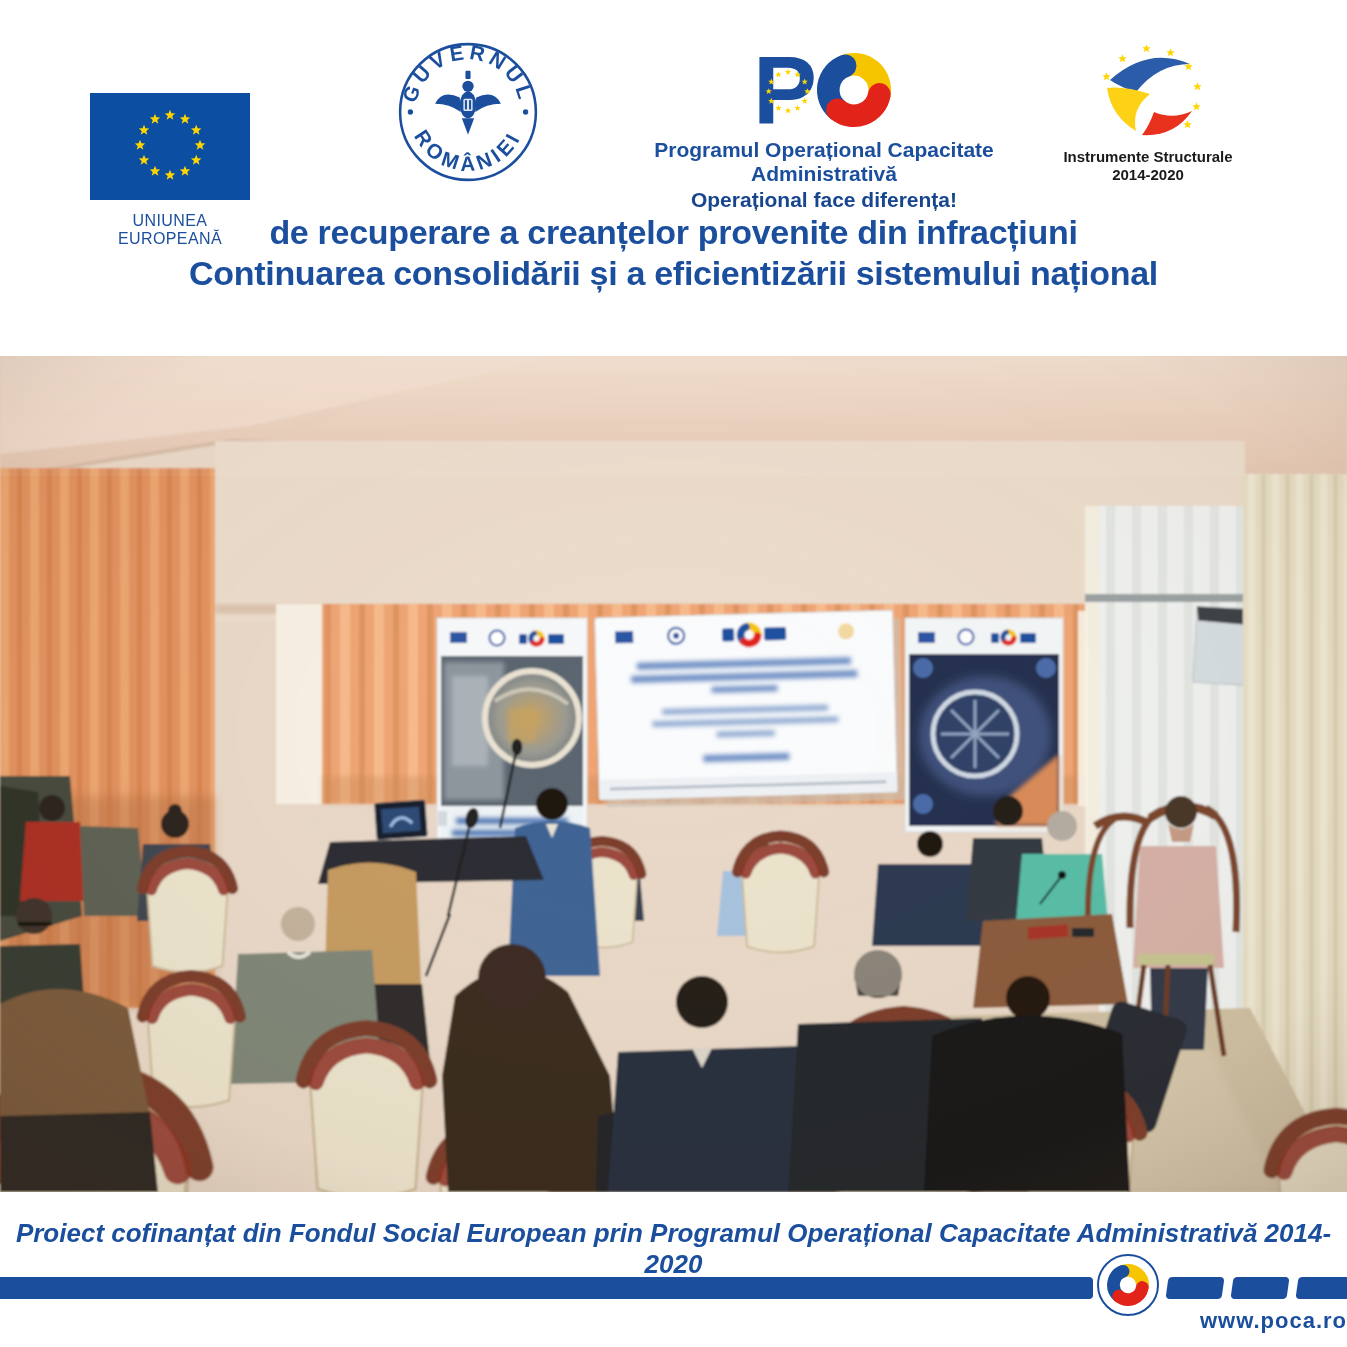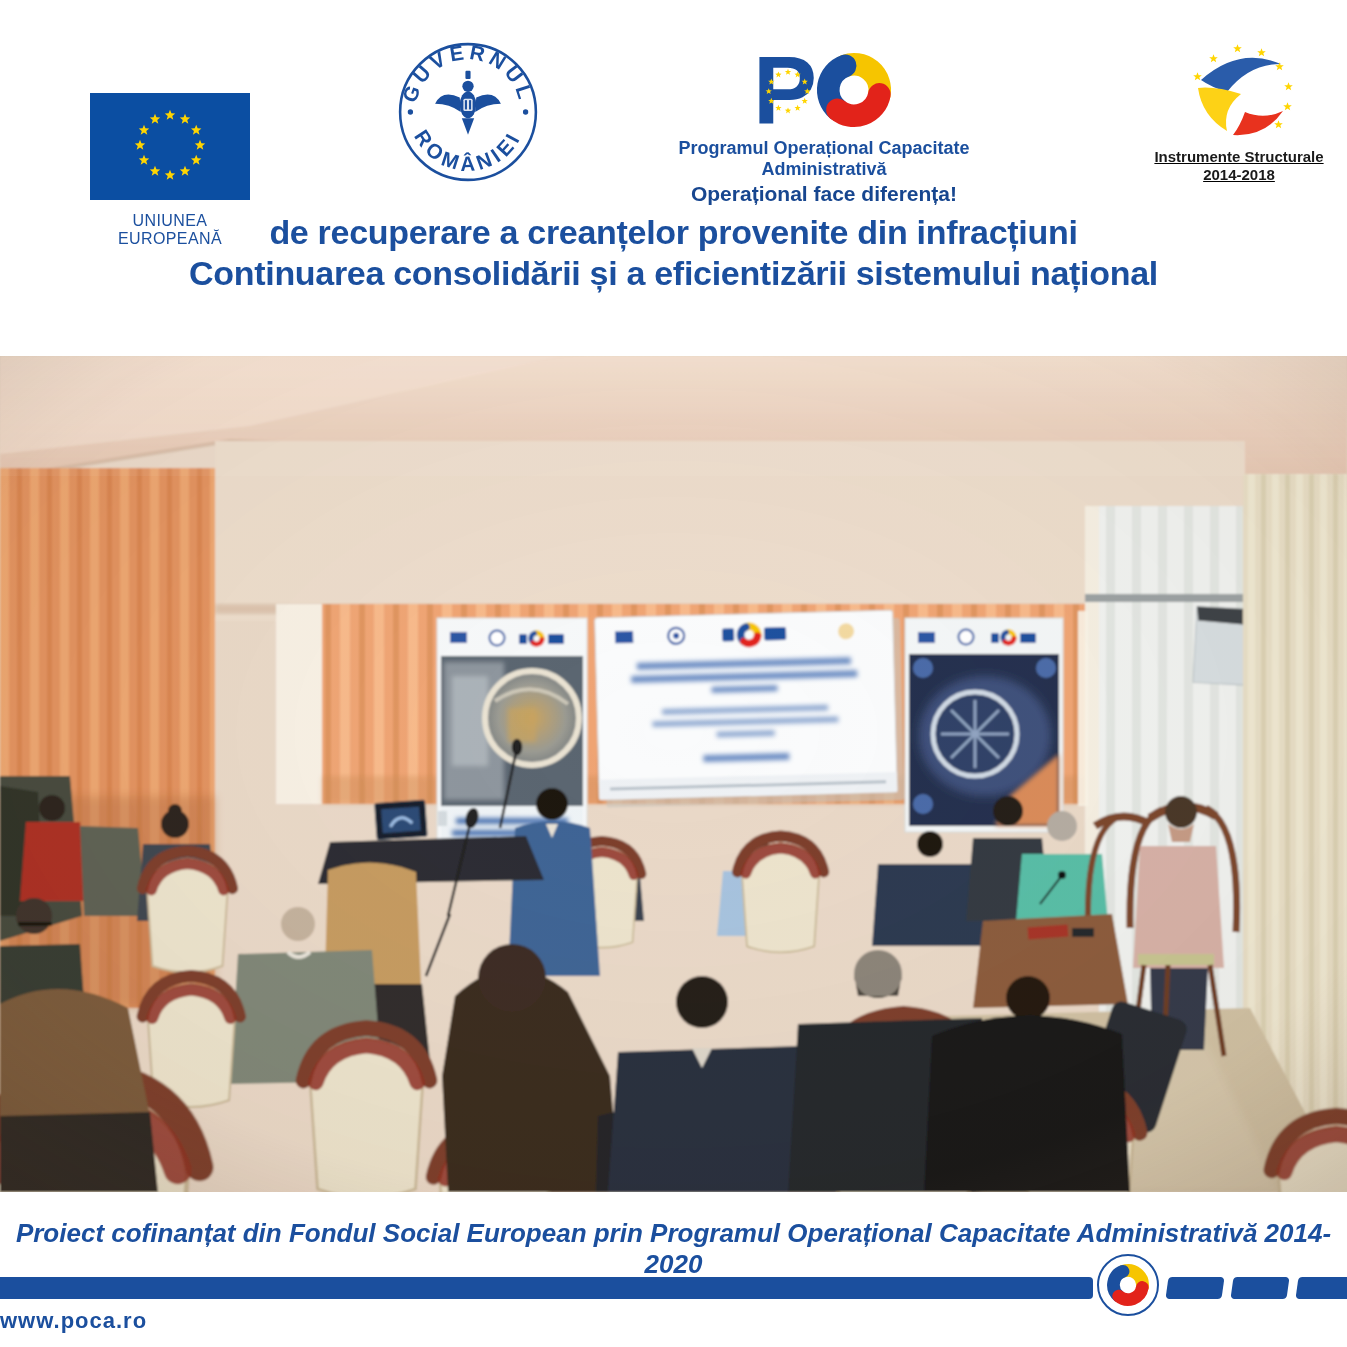--- a/index.html
+++ b/index.html
@@ -9,42 +9,42 @@
   
   .hdr-block{position:absolute;text-align:center;}
   .eu-block{left:86px;top:45px;width:168px;margin-top:48px;}
   .eu-label{margin-top:8px;font-size:16px;letter-spacing:.4px;color:#1b4f9e;}
   .gov-block{left:396px;top:40px;width:144px;}
   .poca-block{left:648px;top:40px;width:352px;}
   .poca-row{display:flex;align-items:center;justify-content:center;height:100px;}
   .poca-letter{font-weight:700;font-size:96px;line-height:90px;color:#1b4f9e;letter-spacing:-4px;}
   .poca-p{position:relative;}
   .poca-p .stars-overlay{position:absolute;left:6px;top:16px;}
-  .poca-sub{font-size:18px;font-weight:600;color:#1b4f9e;margin-top:-2px;}
+  .poca-sub{font-size:21px;font-weight:600;color:#1b4f9e;margin-top:-2px;}
   .poca-tag{font-size:21px;font-weight:700;color:#17468f;margin-top:2px;}
-  .is-block{left:1139px;top:38px;width:200px;text-decoration:underline;}
+  .is-block{left:1048px;top:38px;width:200px;}
   .is-text{font-size:15px;font-weight:700;color:#1a1a1a;line-height:1.2;margin-top:2px;}
 
   
   .title{position:absolute;left:0;right:0;top:212px;text-align:center;color:#1b4f9e;
          font-weight:700;font-size:34px;line-height:41px;letter-spacing:-.3px;}
 
   
   .photo{position:absolute;left:0;top:356px;width:1347px;height:836px;background:#e9d8c7;}
 
   
   .cofinance{position:absolute;left:0;right:0;top:1218px;text-align:center;
              font-style:italic;font-weight:600;font-size:26px;color:#1b4f9e;}
   .bar{position:absolute;left:0;top:1277px;width:1093px;height:22px;background:#1b4f9e;border-radius:0 4px 4px 0;}
   .bar-circle{position:absolute;left:1097px;top:1254px;width:62px;height:62px;border-radius:50%;
               background:#ffffff;border:2px solid #1b4f9e;box-sizing:border-box;
               display:flex;align-items:center;justify-content:center;}
   .bar-seg{position:absolute;top:1277px;height:22px;background:#1b4f9e;border-radius:4px;transform:skewX(-8deg);}
   .seg1{left:1167px;width:56px;} .seg2{left:1232px;width:56px;} .seg3{left:1297px;width:56px;}
-  .website{position:absolute;left:0;right:0;top:1308px;text-align:left;
+  .website{position:absolute;left:0;right:0;top:1308px;text-align:right;
            font-size:22px;font-weight:600;letter-spacing:1px;color:#1b4f9e;}
 </style>
 </head>
 <body>
 
 <svg width="0" height="0" style="position:absolute" aria-hidden="true">
   <defs>
     <g id="star">
         <path d="M10,0.5 12.6,7 19.5,7.3 14.1,11.7 16,18.5 10,14.5 4,18.5 5.9,11.7 0.5,7.3 7.4,7 Z" fill="#ffd500"></path>
       </g>
@@ -147,21 +147,21 @@
       <use href="#star" transform="translate(54,6) scale(0.45)"></use>
       <use href="#star" transform="translate(78,10) scale(0.45)"></use>
       <use href="#star" transform="translate(96,24) scale(0.45)"></use>
       <use href="#star" transform="translate(105,44) scale(0.45)"></use>
       <use href="#star" transform="translate(104,64) scale(0.45)"></use>
       <use href="#star" transform="translate(95,82) scale(0.45)"></use>
       <use href="#star" transform="translate(14,34) scale(0.45)"></use>
     </svg>
     <div class="is-text">
       <div>Instrumente Structurale</div>
-      <div>2014-2018</div>
+      <div>2014-2020</div>
     </div>
   </div>
 
   <div class="title">
     <div>de recuperare a creanțelor provenite din infracțiuni</div>
     <div>Continuarea consolidării și a eficientizării sistemului național</div>
   </div>
 
   <div class="photo">
   <svg width="1347" height="836" viewBox="0 0 1347 836">

